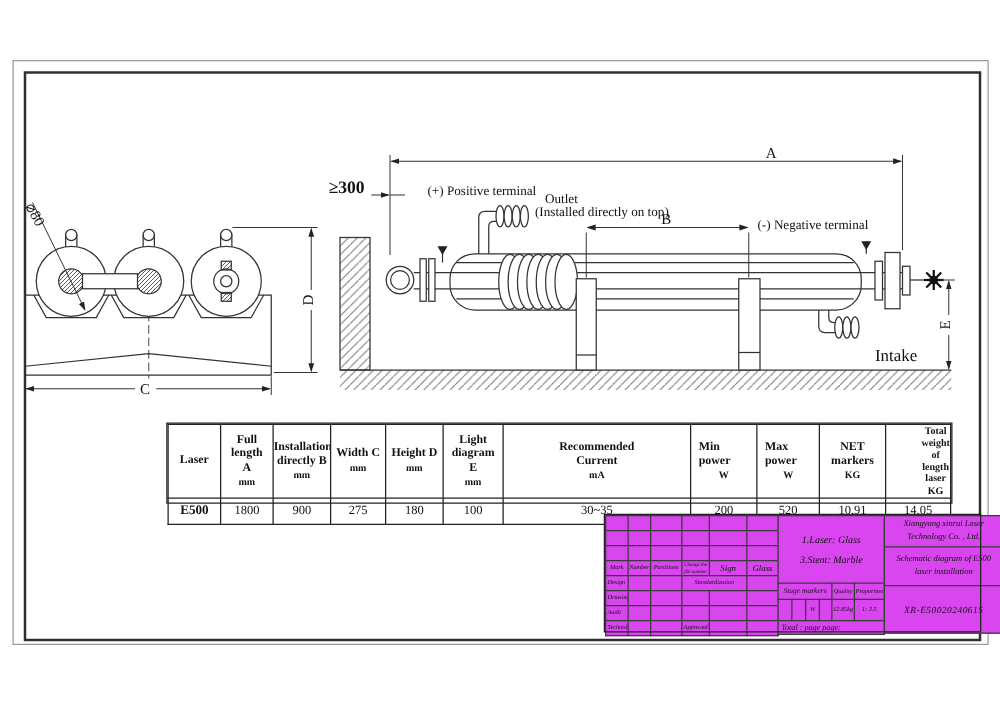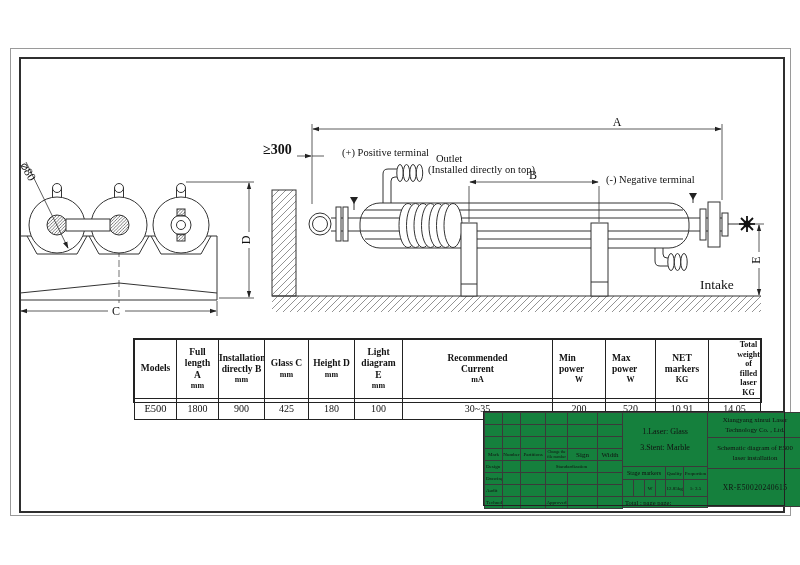--- a/index.html
+++ b/index.html
@@ -19,25 +19,25 @@
               width:626px;background:#fff;}
   #spec-table td{border:1px solid #222;padding:0;text-align:center;vertical-align:middle;
                  font-family:"Liberation Serif",serif;overflow:hidden;}
   #spec-table tr.hd td{height:40px;font-weight:bold;font-size:9.5px;line-height:1.2;}
   #spec-table tr.dt td{height:20px;font-size:10px;}
   #spec-table .l{display:block;}
   #spec-table .u{display:block;font-size:8px;font-weight:bold;}
   #spec-table td.c7 .l,#spec-table td.c8 .l{text-align:left;padding-left:6px;}
   #spec-table td.c10{font-size:8px;}
   #spec-table td.c10 .l,#spec-table td.c10 .u{text-align:center;padding-left:3px;font-size:8px;margin-left:25px;}
-  #spec-table tr.dt td.c0{font-weight:normal;font-size:10.5px;}
+  #spec-table tr.dt td.c0{font-weight:bold;font-size:10.5px;}
   #spec-outline{position:absolute;left:133px;top:338px;width:627px;height:63px;border:1.5px solid #222;pointer-events:none;}
 
   
-  .tb{position:absolute;border-collapse:collapse;table-layout:fixed;background:#15803d;}
+  .tb{position:absolute;border-collapse:collapse;table-layout:fixed;background:#d946ef;font-style:italic;}
   .tb td{border:1px solid #3a3a3a;padding:0;font-family:"Liberation Serif",serif;
          text-align:center;vertical-align:middle;overflow:hidden;white-space:nowrap;}
   #sign-table{left:484px;top:412px;width:138px;}
   #sign-table td{font-size:5px;height:11px;}
   #sign-table td.bigf{font-size:7px;}
   #sign-table td.wrap{font-size:4px;white-space:normal;line-height:1.1;}
   #sign-table td.lft{text-align:left;padding-left:1px;}
   #mid-table{left:622px;top:412px;width:85px;}
   #mid-table td{font-size:5px;}
   #mid-table td.mat{font-size:8px;height:53px;}
@@ -258,34 +258,34 @@
         <col style="width:48px">
         <col style="width:150px">
         <col style="width:53px">
       <col style="width:50px">
         <col style="width:53px">
         <col style="width:52px">
     </colgroup>
     <tbody>
         <tr class="hd">
       <td class="c0">
-            <span class="l">Models</span>
+            <span class="l">Laser</span>
           </td>
       <td class="c1">
             <span class="l">Full length</span>
             <span class="l">A</span>
             <span class="u">mm</span>
           </td>
       <td class="c2">
             <span class="l">Installation</span>
             <span class="l">directly B</span>
             <span class="u">mm</span>
           </td>
       <td class="c3">
-            <span class="l">Glass C</span>
+            <span class="l">Width C</span>
             <span class="u">mm</span>
           </td>
       <td class="c4">
             <span class="l">Height D</span>
             <span class="u">mm</span>
           </td>
       <td class="c5">
             <span class="l">Light diagram</span>
             <span class="l">E</span>
             <span class="u">mm</span>
@@ -304,29 +304,29 @@
             <span class="l">Max</span>
             <span class="l">power</span>
             <span class="u">W</span>
           </td>
       <td class="c9">
             <span class="l">NET markers</span>
             <span class="u">KG</span>
           </td>
       <td class="c10">
             <span class="l">Total weight</span>
-            <span class="l">of filled</span>
+            <span class="l">of length</span>
             <span class="u">laser KG</span>
           </td>
     </tr>
     <tr class="dt">
       <td class="c0">E500</td>
       <td>1800</td>
       <td>900</td>
-      <td>425</td>
+      <td>275</td>
       <td>180</td>
       <td>100</td>
       <td>30~35</td>
       <td>200</td>
       <td>520</td>
       <td>10.91</td>
       <td>14.05</td>
     </tr>
   </tbody>
     </table>
@@ -365,21 +365,21 @@
           <td></td>
           <td></td>
           <td></td>
         </tr>
     <tr>
       <td>Mark</td>
       <td>Number</td>
       <td>Partitions</td>
       <td class="wrap">Change the file number</td>
       <td class="bigf">Sign</td>
-      <td class="bigf">Width</td>
+      <td class="bigf">Glass</td>
     </tr>
     <tr>
       <td class="lft">Design</td>
       <td></td>
           <td></td>
       <td colspan="2">Standardization</td>
       <td></td>
     </tr>
     <tr>
       <td class="lft">Drawing</td>

